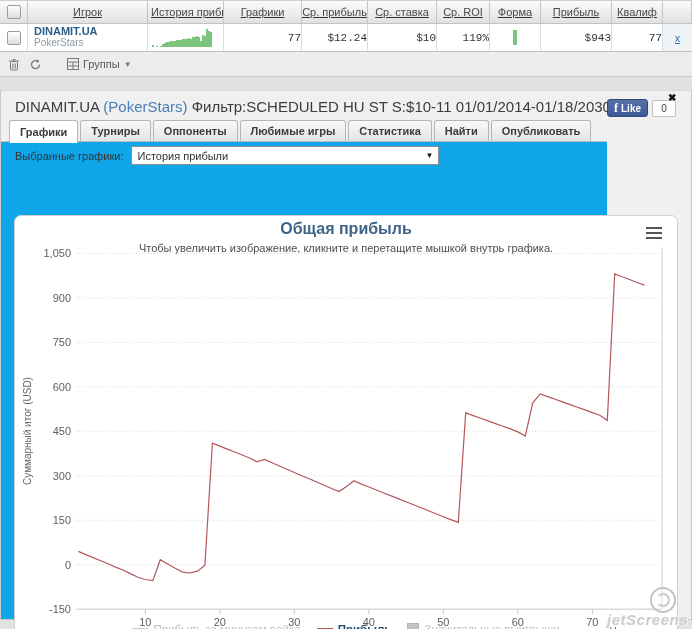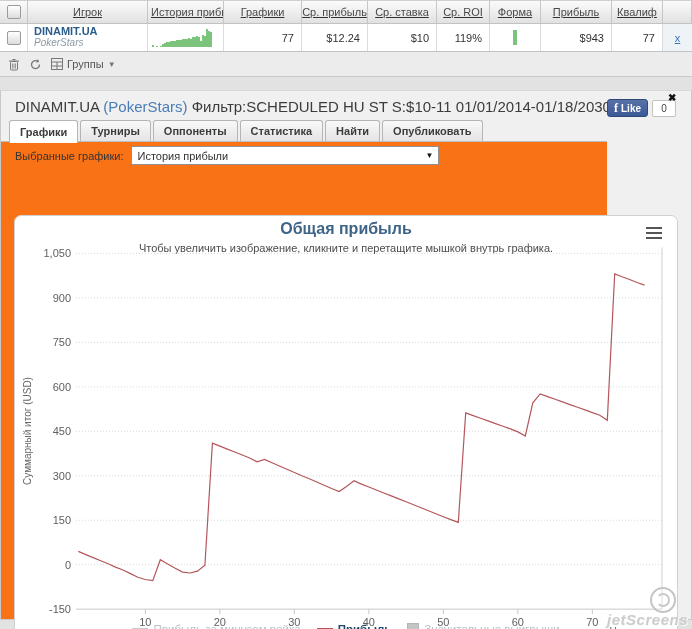--- a/index.html
+++ b/index.html
@@ -8,26 +8,26 @@
   
   .grid{display:grid;grid-template-columns:28px 120px 76px 78px 66px 69px 53px 51px 71px 51px 29px;}
   .thead{height:22px;background:linear-gradient(#fbfbfb,#e1e1e1);border-top:1px solid #cfcfcf;
          border-bottom:1px solid #c2c2c2;text-decoration:underline;}
   .th{font-size:11px;color:#4a4a4a;display:flex;align-items:center;justify-content:center;
       border-right:1px solid #c6c6c6;overflow:hidden;white-space:nowrap;}
   .th-clip{justify-content:flex-start;padding-left:3px;}
   .trow{height:27px;background:#fff;border-bottom:1px solid #c2c2c2;}
   .td{font-size:11px;display:flex;align-items:center;border-right:1px solid #dcdcdc;
       overflow:hidden;white-space:nowrap;}
-  .num{justify-content:flex-end;padding-right:7px;}
+  .num{justify-content:flex-end;font-family:Liberation Mono, monospace;}
   .cbx{width:12px;height:12px;border:1px solid #9b9b9b;border-radius:2px;
        background:linear-gradient(#fff,#ddd);margin:auto;}
   .player{flex-direction:column;align-items:flex-start;justify-content:center;padding-left:6px;line-height:1.08;}
   .pname{font-weight:bold;color:#2a5d8a;font-size:11px;}
-  .psite{color:#8b9aa7;font-size:10px;font-style:italic;}
+  .psite{color:#8b9aa7;font-size:10px;}
   #sparkline{display:flex;align-items:flex-end;height:21px;padding:0 3px 3px 4px;gap:0;}
   #sparkline div{width:2px;background:#7cc47c;}
   .formbar{width:4px;height:15px;background:#7cc47c;margin:auto;}
   .xcell{background:#eef3f8;justify-content:center;border-right:none;}
   .xlink{color:#3b74b3;text-decoration:underline;font-size:11px;cursor:pointer;}
   
   .toolbar{height:24px;background:#ececec;border-bottom:1px solid #c9c9c9;display:flex;
            align-items:center;gap:9px;padding-left:8px;font-size:11px;color:#555;}
   .tbtn{display:flex;align-items:center;gap:4px;cursor:pointer;}
   .caret{font-size:8px;color:#777;}
@@ -42,21 +42,21 @@
            gap:3px;padding:0 6px;cursor:pointer;}
   .fb-f{font-family:"Liberation Serif",serif;font-size:12px;font-weight:bold;}
   .likecount{background:#fff;border:1px solid #c2c2c2;border-radius:2px;height:15px;min-width:22px;
              margin-left:4px;font-size:10px;color:#444;display:flex;align-items:center;justify-content:center;}
   .pclose{position:absolute;left:667px;top:1px;font-size:10px;font-weight:bold;color:#111;cursor:pointer;}
   .tabs{position:absolute;left:8px;top:29px;display:flex;gap:2px;font-weight:bold;}
   .tab{background:linear-gradient(#f9f9f9,#e4e4e4);border:1px solid #b5b5b5;border-bottom:none;
        border-radius:3px 3px 0 0;height:20px;padding:0 10px;font-size:11px;color:#3c3c3c;
        display:flex;align-items:center;cursor:pointer;}
   .tab.active{background:#fff;height:22px;position:relative;z-index:3;}
-  .pcontent{position:absolute;left:0;top:50px;width:606px;height:477px;background:#f97316;border-top:1px solid #bdbdbd;}
+  .pcontent{position:absolute;left:0;top:50px;width:606px;height:477px;background:#0ea5e9;border-top:1px solid #bdbdbd;}
   .selrow{position:absolute;left:14px;top:4px;display:flex;align-items:center;font-size:11px;color:#333;}
   .dropdown{margin-left:8px;width:296px;height:17px;border:1px solid #919191;background:#fff;
             display:flex;align-items:center;justify-content:space-between;padding:0 5px;font-size:11px;cursor:pointer;}
   .dd-arrow{font-size:8px;color:#111;}
   
   .chartbox{position:absolute;left:13px;top:73px;width:662px;height:441px;background:#fff;
             border:1px solid #d0d0d0;border-radius:7px;}
   .ctitle{position:absolute;left:0;right:0;top:4px;text-align:center;font-size:16px;font-weight:bold;color:#3e6487;}
   .csub{position:absolute;left:0;right:0;top:26px;text-align:center;font-size:11px;color:#4d4d4d;}
   .burger{position:absolute;right:15px;top:11px;width:16px;cursor:pointer;}
@@ -164,21 +164,21 @@
             <line x1="6" y1="5.5" x2="6" y2="10.5" stroke="#9a9a9a"></line>
             <line x1="7.5" y1="5.5" x2="7.5" y2="10.5" stroke="#9a9a9a"></line>
           </svg>
       </span>
       <span style="cursor:pointer">
         <svg class="icon-svg" width="13" height="13" viewBox="0 0 13 13">
             <path d="M10.5 6.5a4 4 0 1 1-1.2-2.8" fill="none" stroke="#787878" stroke-width="1.3"></path>
             <path d="M9 1l1 3-3 .4z" fill="#787878"></path>
           </svg>
       </span>
-      <span class="tbtn" style="margin-left:0;">
+      <span class="tbtn" style="margin-left:16px;">
         <svg class="icon-svg" width="12" height="12" viewBox="0 0 12 12">
             <rect x="0.5" y="0.5" width="11" height="11" fill="none" stroke="#787878"></rect>
             <line x1="0.5" y1="4" x2="11.5" y2="4" stroke="#787878"></line>
             <line x1="0.5" y1="8" x2="11.5" y2="8" stroke="#787878"></line>
             <line x1="6" y1="4" x2="6" y2="11.5" stroke="#787878"></line>
           </svg>
         <span>Группы</span>
         <span class="caret">▼</span>
       </span>
     </div>
@@ -196,20 +196,21 @@
         <span>Like</span>
       </span>
       <span class="likecount">0</span>
     </div>
     <span class="pclose">✖</span>
 
     <div class="tabs">
       <div class="tab active">Графики</div>
       <div class="tab">Турниры</div>
       <div class="tab">Оппоненты</div>
+      <div class="tab">Любимые игры</div>
       <div class="tab">Статистика</div>
       <div class="tab">Найти</div>
       <div class="tab">Опубликовать</div>
     </div>
 
     <div class="pcontent">
       <div class="selrow">
         <span>Выбранные графики:</span>
         <div class="dropdown">
           <span>История прибыли</span>

